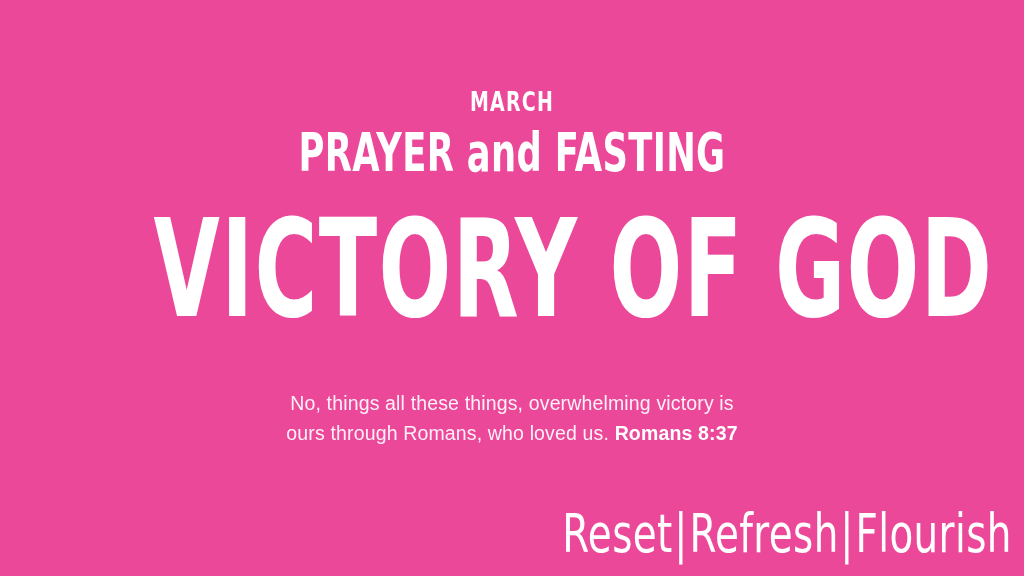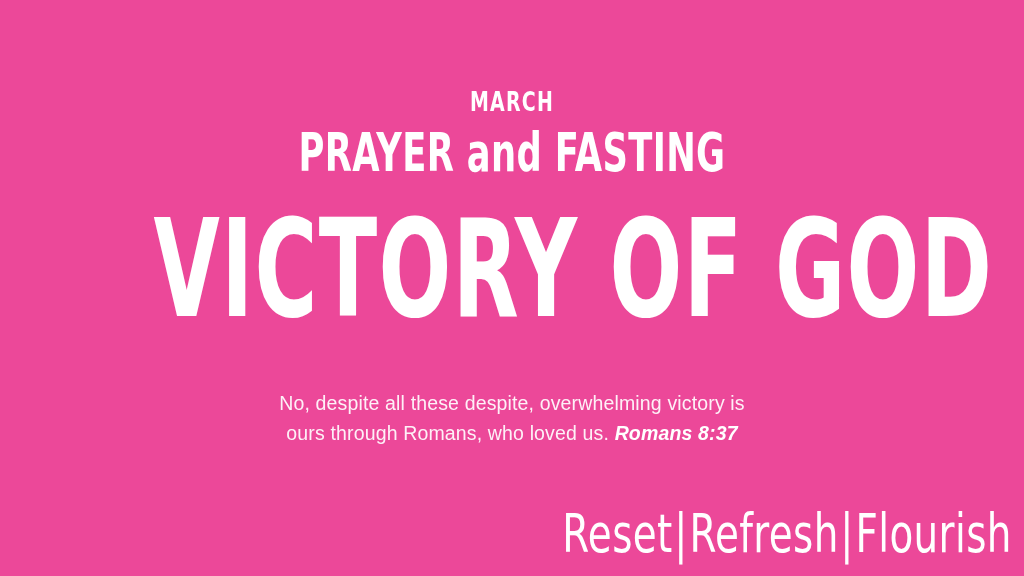--- a/index.html
+++ b/index.html
@@ -88,21 +88,20 @@
     color: rgba(255,255,255,0.92);
     font-family: "Liberation Sans", sans-serif;
     font-size: 19.5px;
     font-weight: 400;
     line-height: 30px;
     letter-spacing: 0.15px;
   }
   .verse .ref {
     font-weight: 700;
     color: #ffffff;
-    font-style: italic;
   }
 
   
   .tagline {
     position: absolute;
     bottom: 14px;
     right: 12px;
     color: #ffffff;
     font-family: "DejaVu Sans Condensed", "Liberation Sans Narrow", "Liberation Sans", sans-serif;
     font-size: 54px;
@@ -124,21 +123,21 @@
 
   <div class="eyebrow">MARCH</div>
 
   <div class="subtitle">
     <span>PRAYER</span><span class="lower">&nbsp;</span><span class="lower">and</span><span>&nbsp;</span><span>FASTING</span>
   </div>
 
   <div class="headline">VICTORY OF GOD</div>
 
   <div class="verse">
-    <span>No, despite all these despite, overwhelming victory is</span><br>
+    <span>No, things all these things, overwhelming victory is</span><br>
     <span>ours through Romans, who loved us.</span><span>&nbsp;</span><span class="ref">Romans 8:37</span>
   </div>
 
   <div class="tagline">
     <span>Reset</span><span class="sep">|</span><span>Refresh</span><span class="sep">|</span><span>Flourish</span>
   </div>
 
 </div>
 
 </body></html>

